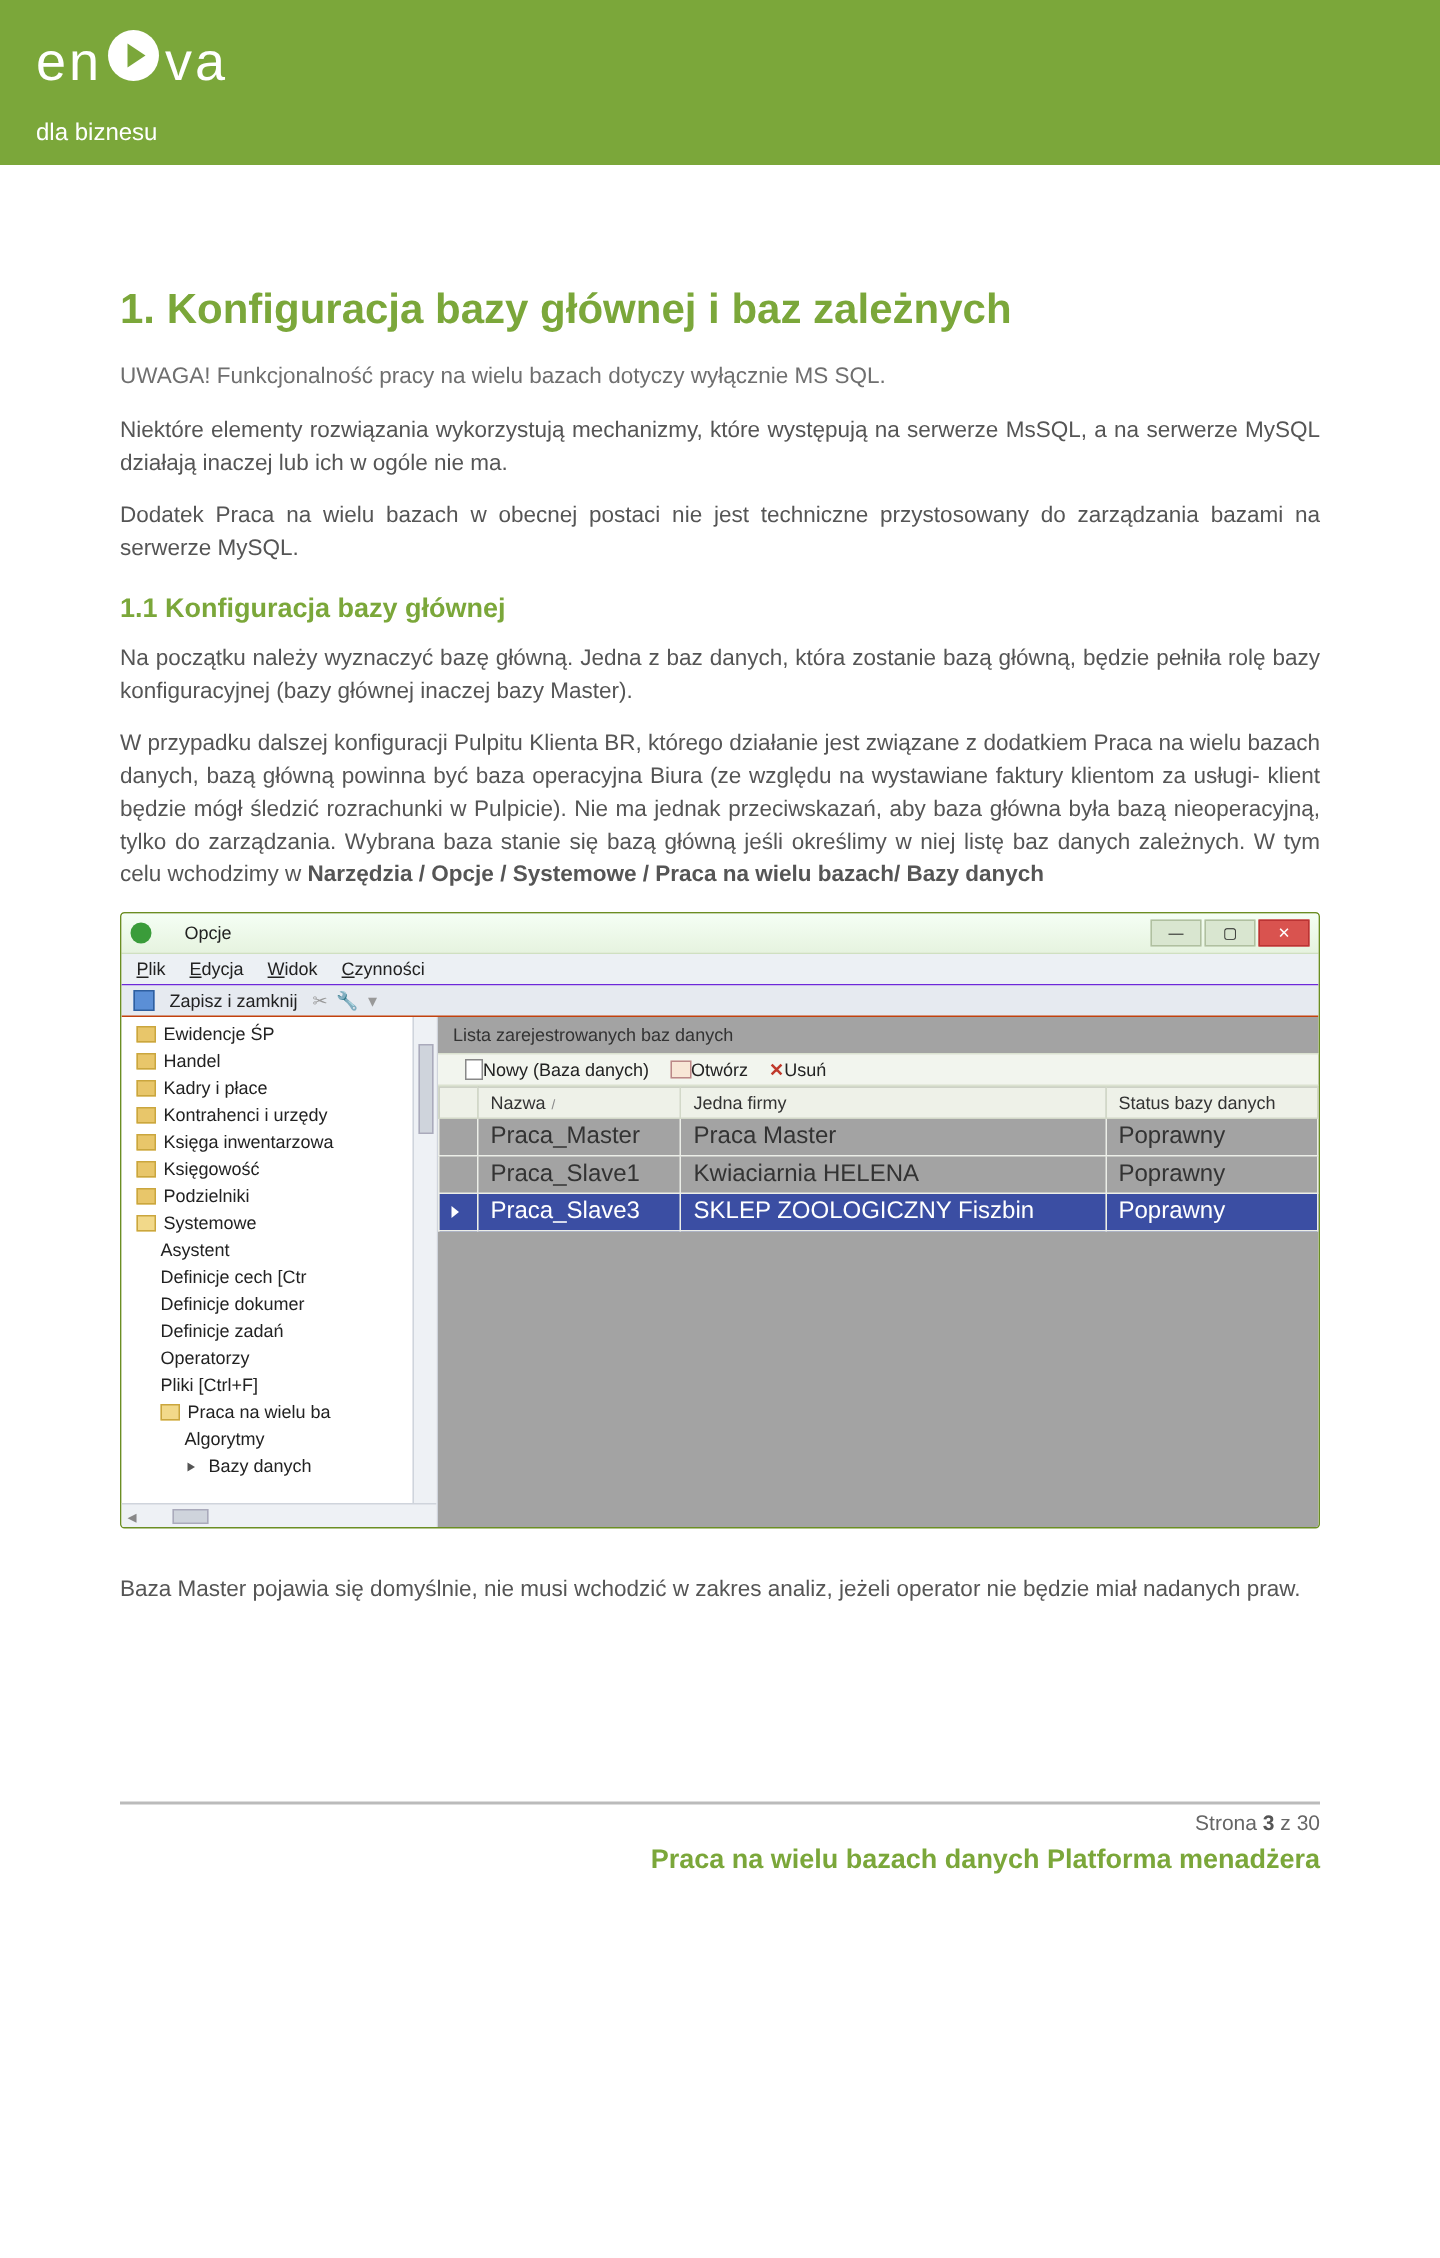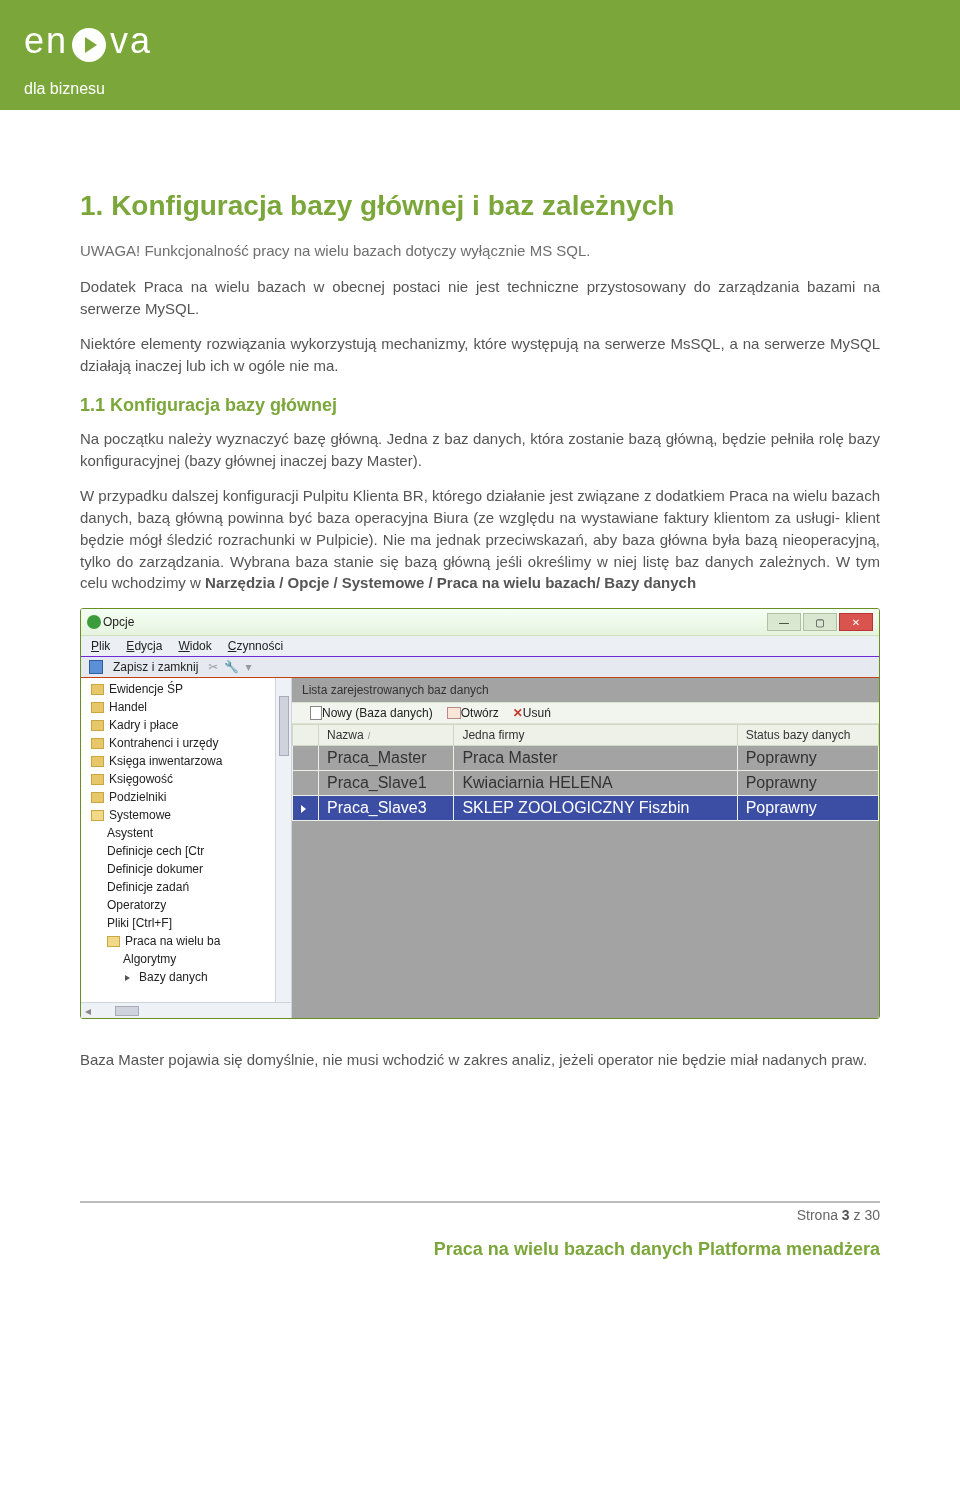--- a/index.html
+++ b/index.html
@@ -10,21 +10,21 @@
     margin: 0 auto;
     color: #444;
   }
   .header-band {
     background: #7ba73a;
     height: 110px;
     width: 100%;
     padding: 20px 24px;
     color: #fff;
   }
-  .logo { font-size: 36px; font-weight: 300; letter-spacing: 2px; color: #fff; display:flex; align-items:flex-end; gap:4px; }
+  .logo { font-size: 36px; font-weight: 300; letter-spacing: 2px; color: #fff; display:flex; align-items:flex-start; gap:4px; }
   .logo .play { display:inline-flex; width:34px; height:34px; border-radius:50%; background:#fff; align-items:center; justify-content:center; }
   .logo .play::before { content:""; border-left:12px solid #7ba73a; border-top:8px solid transparent; border-bottom:8px solid transparent; margin-left:3px; }
   .tagline { font-size: 16px; margin-top: 18px; }
   .content { padding: 80px 80px 20px 80px; }
   h1 { color: #7ba73a; font-size: 28px; font-weight: bold; margin-bottom: 18px; }
   .warn { color: #6f6f6f; margin-bottom: 14px; font-size: 15px; }
   p { font-size: 15px; line-height: 1.45; text-align: justify; margin-bottom: 14px; color: #555; }
   h2 { color: #7ba73a; font-size: 18px; margin: 18px 0 12px 0; }
   .bold { font-weight: bold; }
   .screenshot {
@@ -35,21 +35,21 @@
     font-size: 12px;
     color: #222;
     overflow: hidden;
   }
   .win-chrome {
     background: linear-gradient(#f5fff5, #e6f3df);
     border-bottom: 1px solid #cfe0c0;
     display:flex; justify-content:space-between; align-items:center;
     padding: 4px 6px;
   }
-  .win-title { display:flex; align-items:center; gap:2px; }
+  .win-title { display:flex; align-items:center; gap:22px; }
   .icon-globe { width:14px; height:14px; border-radius:50%; background:#3a9c3a; display:inline-block; }
   .win-btns { display:flex; gap:2px; }
   .win-btn { width:34px; height:18px; background:#d9e6d0; border:1px solid #b0c0a0; display:flex; align-items:center; justify-content:center; font-size:10px; }
   .win-btn.close { background:#d9534f; color:#fff; border-color:#b33; }
   .menubar { background:#ecf0f4; border-bottom:1px solid #6d28d9; padding:3px 10px; display:flex; gap:16px; }
   .menubar span { text-decoration: underline dotted; text-decoration-color:transparent; }
   .menubar span::first-letter { text-decoration: underline; }
   .toolbar1 { background:#e6eaf0; border-bottom:1px solid #c2410c; padding:3px 8px; display:flex; align-items:center; gap:10px; }
   .disk-icon { width:14px; height:14px; background:#5b8fd6; display:inline-block; border:1px solid #2f5f9f; }
   .tool-icons { display:flex; gap:6px; color:#999; }
@@ -83,41 +83,41 @@
   .grid { flex:1; }
   .grid table { width:100%; border-collapse:collapse; }
   .grid th { background:#eef1e8; border:1px solid #d2d8c8; padding:3px 8px; text-align:left; font-weight:normal; color:#333; font-size:12px; }
   .grid td { border:1px solid #eceee8; padding:3px 8px; font-size:16px; color:#333; }
   .grid tr.sel td { background:#3b4ea3; color:#fff; }
   .row-marker { display:inline-block; width:0; height:0; border-left:5px solid #333; border-top:4px solid transparent; border-bottom:4px solid transparent; margin-right:4px; }
   .grid tr.sel .row-marker { border-left-color:#fff; }
   .below { padding: 30px 0 10px 0; }
   .footer { margin-top: 120px; border-top: 2px solid #bbb; padding-top:4px; text-align:right; font-size:14px; color:#666; }
   .footer .bold { color:#555; }
-  .footer-title { text-align:right; color:#7ba73a; font-weight:bold; font-size:18px; margin-top:16px; }
+  .footer-title { text-align:right; color:#7ba73a; font-weight:bold; font-size:18px; margin-top:6px; }
   .sort-ind { font-size:9px; color:#888; margin-left:4px; }
 </style>
 </head>
 <body>
 
 <div class="header-band">
   <div class="logo">
     <span>en</span>
     <span class="play"></span>
     <span>va</span>
   </div>
   <div class="tagline">dla biznesu</div>
 </div>
 
 <div class="content">
 
   <h1>1. Konfiguracja bazy głównej i baz zależnych</h1>
   <p class="warn">UWAGA! Funkcjonalność pracy na wielu bazach dotyczy wyłącznie MS SQL.</p>
+  <p>Niektóre elementy rozwiązania wykorzystują mechanizmy, które występują na serwerze MsSQL, a na serwerze MySQL działają inaczej lub ich w ogóle nie ma.</p>
   <p>Dodatek Praca na wielu bazach w obecnej postaci nie jest techniczne przystosowany do zarządzania bazami na serwerze MySQL.</p>
-  <p>Niektóre elementy rozwiązania wykorzystują mechanizmy, które występują na serwerze MsSQL, a na serwerze MySQL działają inaczej lub ich w ogóle nie ma.</p>
   <h2>1.1 Konfiguracja bazy głównej</h2>
   <p>Na początku należy wyznaczyć bazę główną. Jedna z baz danych, która zostanie bazą główną, będzie pełniła rolę bazy konfiguracyjnej (bazy głównej inaczej bazy Master).</p>
   <p>
     <span>W przypadku dalszej konfiguracji Pulpitu Klienta BR, którego działanie jest związane z dodatkiem Praca na wielu bazach danych, bazą główną powinna być baza operacyjna Biura (ze względu na wystawiane faktury klientom za usługi- klient będzie mógł śledzić rozrachunki w Pulpicie). Nie ma jednak przeciwskazań, aby baza główna była bazą nieoperacyjną, tylko do zarządzania. Wybrana baza stanie się bazą główną jeśli określimy w niej listę baz danych zależnych. W tym celu wchodzimy w </span><span class="bold">Narzędzia / Opcje / Systemowe / Praca na wielu bazach/ Bazy danych</span>
   </p>
 
   <div class="screenshot">
     <div class="win-chrome">
       <div class="win-title">
         <span class="icon-globe"></span>

